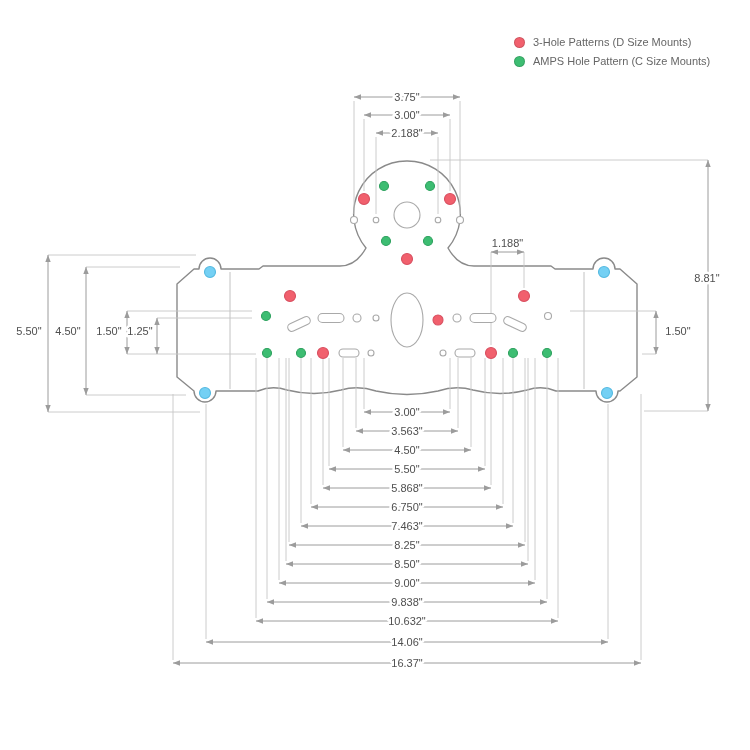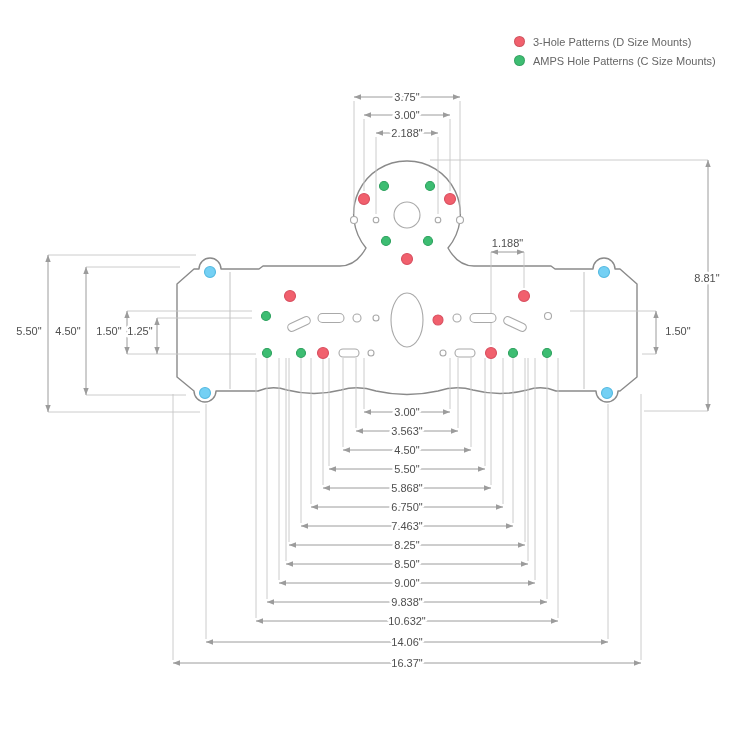--- a/index.html
+++ b/index.html
@@ -10,21 +10,21 @@
   .hole{stroke-width:1.1;}
   .hole.plain{fill:#ffffff;stroke:var(--c-hole_stroke,#a9a9a9);}
   .hole.red{fill:var(--c-red,#f1606d);stroke:#d84f60;}
   .hole.cyan{fill:var(--c-cyan,#74d0f4);stroke:#55b9e0;}
   .hole.green{fill:var(--c-green,#3dbd72);stroke:#2da15e;}
   .dim{stroke:var(--c-dim_line,#9c9c9c);stroke-width:1;fill:none;}
   .ext{stroke:var(--c-ext_line,#c6c6c6);stroke-width:0.9;fill:none;}
   .dim-label{font-size:11px;fill:var(--c-label_text,#4f4f4f);text-anchor:middle;
              paint-order:stroke;stroke:#ffffff;stroke-width:5px;stroke-linejoin:round;}
   .legend{position:absolute;top:36px;left:514px;display:flex;flex-direction:column;gap:7px;}
-  .legend-row{display:flex;gap:8px;}
+  .legend-row{display:flex;align-items:center;gap:8px;}
   .legend-dot{width:11px;height:11px;border-radius:50%;flex:0 0 auto;border:1px solid rgba(0,0,0,0.14);box-sizing:border-box;}
   .legend-label{font-size:11px;color:#666;white-space:nowrap;}
 </style>
 </head>
 <body>
 
 <div class="stage">
   <svg width="750" height="750" viewBox="0 0 750 750">
     <defs>
       <marker id="arr" markerWidth="8" markerHeight="7" refX="7" refY="3.5" orient="auto-start-reverse" markerUnits="userSpaceOnUse">
@@ -200,16 +200,16 @@
       </g>
   </svg>
 
   <div class="legend">
     <div class="legend-row">
       <span class="legend-dot" style="background: rgb(241, 96, 109);"></span>
       <span class="legend-label">3-Hole Patterns (D Size Mounts)</span>
     </div>
     <div class="legend-row">
       <span class="legend-dot" style="background: rgb(61, 189, 114);"></span>
-      <span class="legend-label">AMPS Hole Patterns (C Size Mounts)</span>
+      <span class="legend-label">AMPS Hole Pattern (C Size Mounts)</span>
     </div>
   </div>
 </div>
 
 </body></html>

